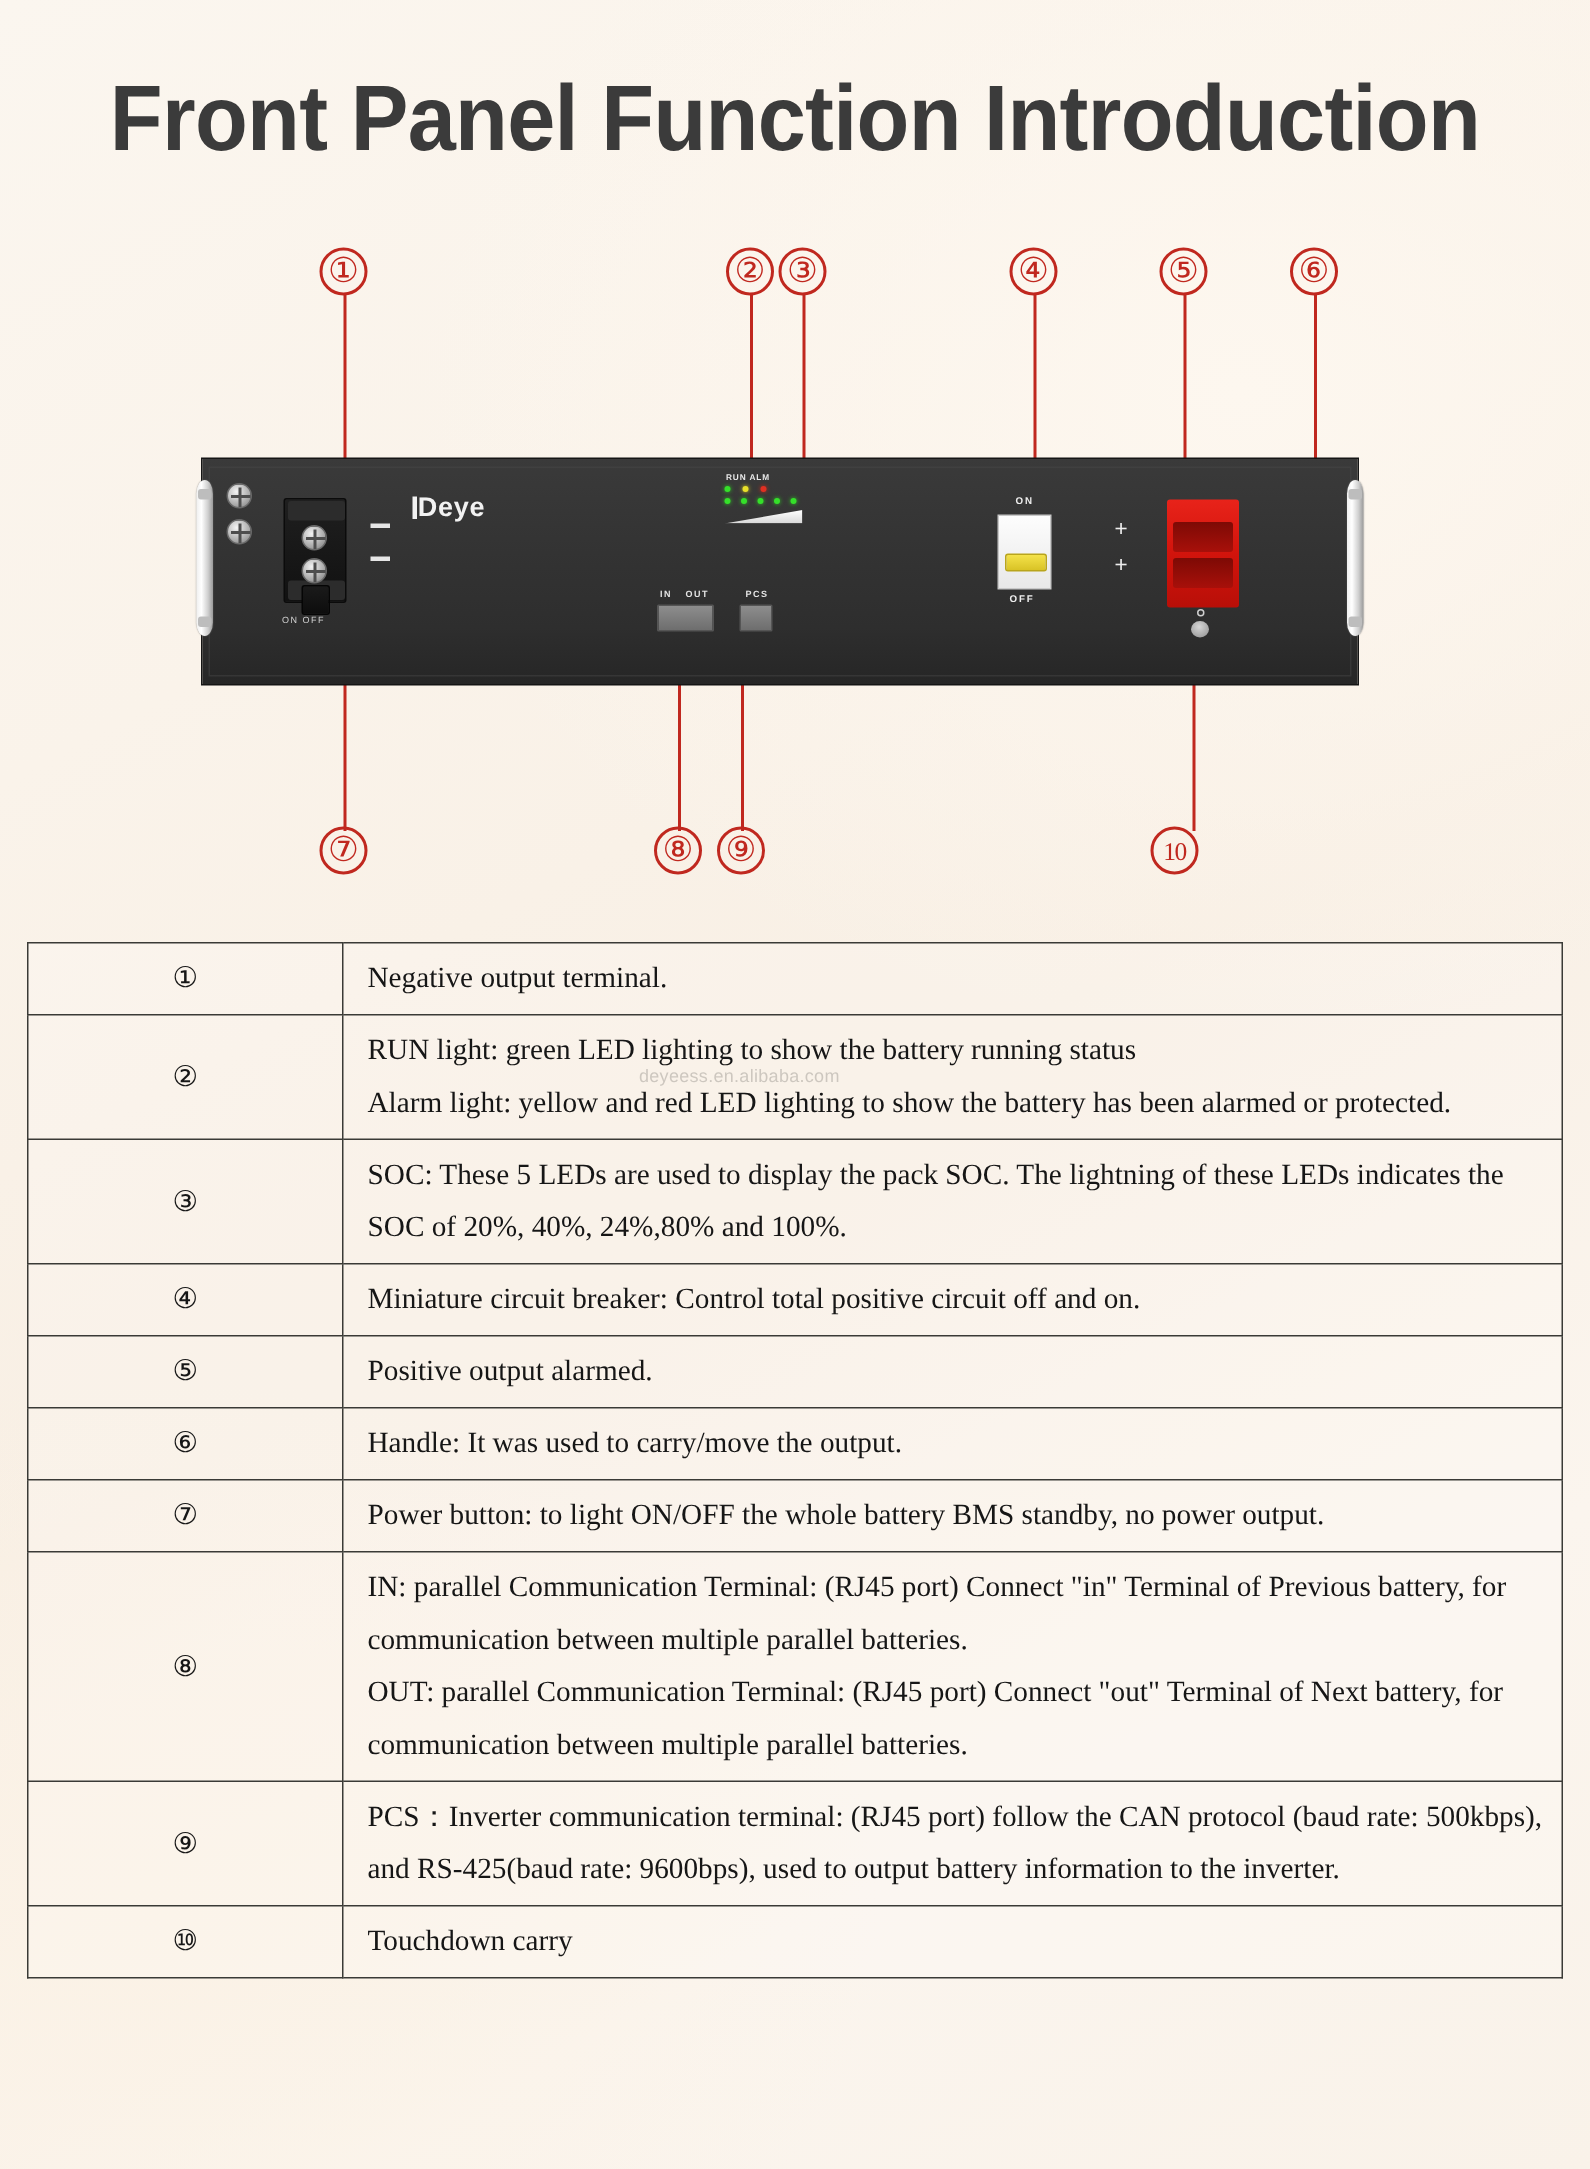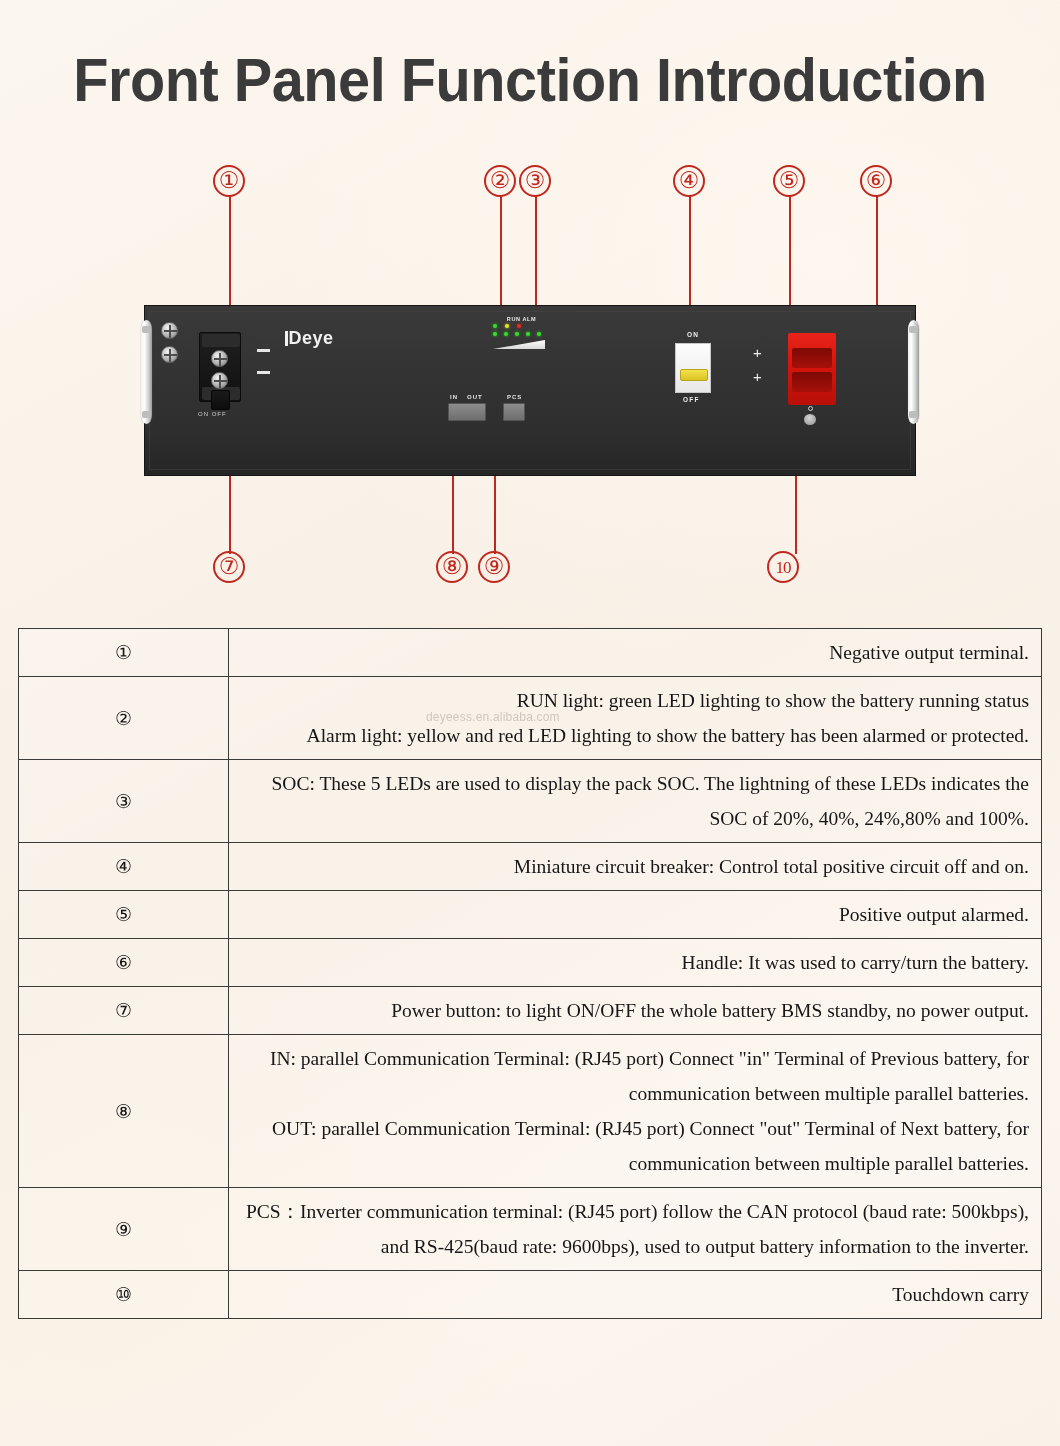--- a/index.html
+++ b/index.html
@@ -53,25 +53,24 @@
 
   .leader {
     position: absolute;
     width: 1.6px;
     background: #c0281f;
   }
 
   
   .panel {
     position: absolute;
-    left: 144px; top: 305px;
-    width: 772px; height: 171px;
+    left: 134px; top: 305px;
+    width: 772px; height: 152px;
     background: linear-gradient(180deg,#3a3a3a 0%,#343434 35%,#2e2e2e 75%,#262626 100%);
     border: 1.5px solid #151515;
-    text-align: center;
   }
   .panel-inner {
     position: absolute; inset: 5px 4px 5px 4px;
     border: 1px solid #4a4a4a;
     opacity: .45;
   }
 
   .handle {
     position: absolute; top: 14px;
     width: 11px; height: 104px;
@@ -248,21 +247,21 @@
     color: #161616;
     vertical-align: middle;
   }
   .tbl td.num {
     width: 210px;
     text-align: center;
     font-size: 19px;
   }
   .tbl td.desc {
     padding: 6px 12px 6px 16px;
-    text-align: right;
+    text-align: left;
   }
   .tbl td.desc p { margin: 0; }
 
   
   .watermark {
     position: absolute;
     left: 426px; top: 710px;
     font-family: "Liberation Sans", sans-serif;
     font-size: 12px;
     color: rgba(120,118,112,0.34);
@@ -393,21 +392,21 @@
     </tr>
     <tr>
       <td class="num">⑤</td>
       <td class="desc">
         <p>Positive output alarmed.</p>
       </td>
     </tr>
     <tr>
       <td class="num">⑥</td>
       <td class="desc">
-        <p>Handle: It was used to carry/turn the battery.</p>
+        <p>Handle: It was used to carry/move the output.</p>
       </td>
     </tr>
     <tr>
       <td class="num">⑦</td>
       <td class="desc">
         <p>Power button: to light ON/OFF the whole battery BMS standby, no power output.</p>
       </td>
     </tr>
     <tr>
       <td class="num">⑧</td>

